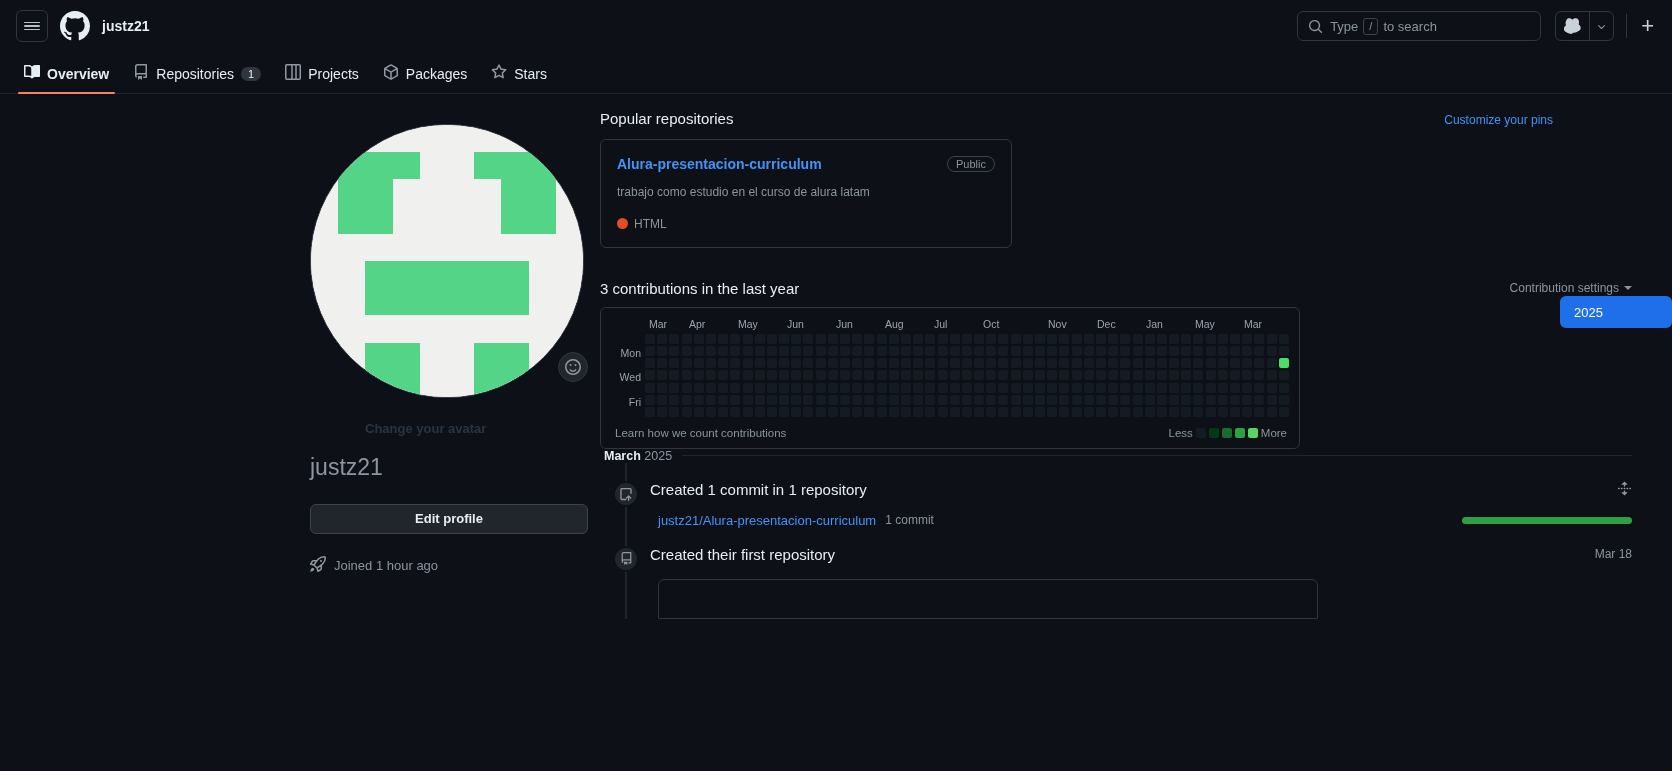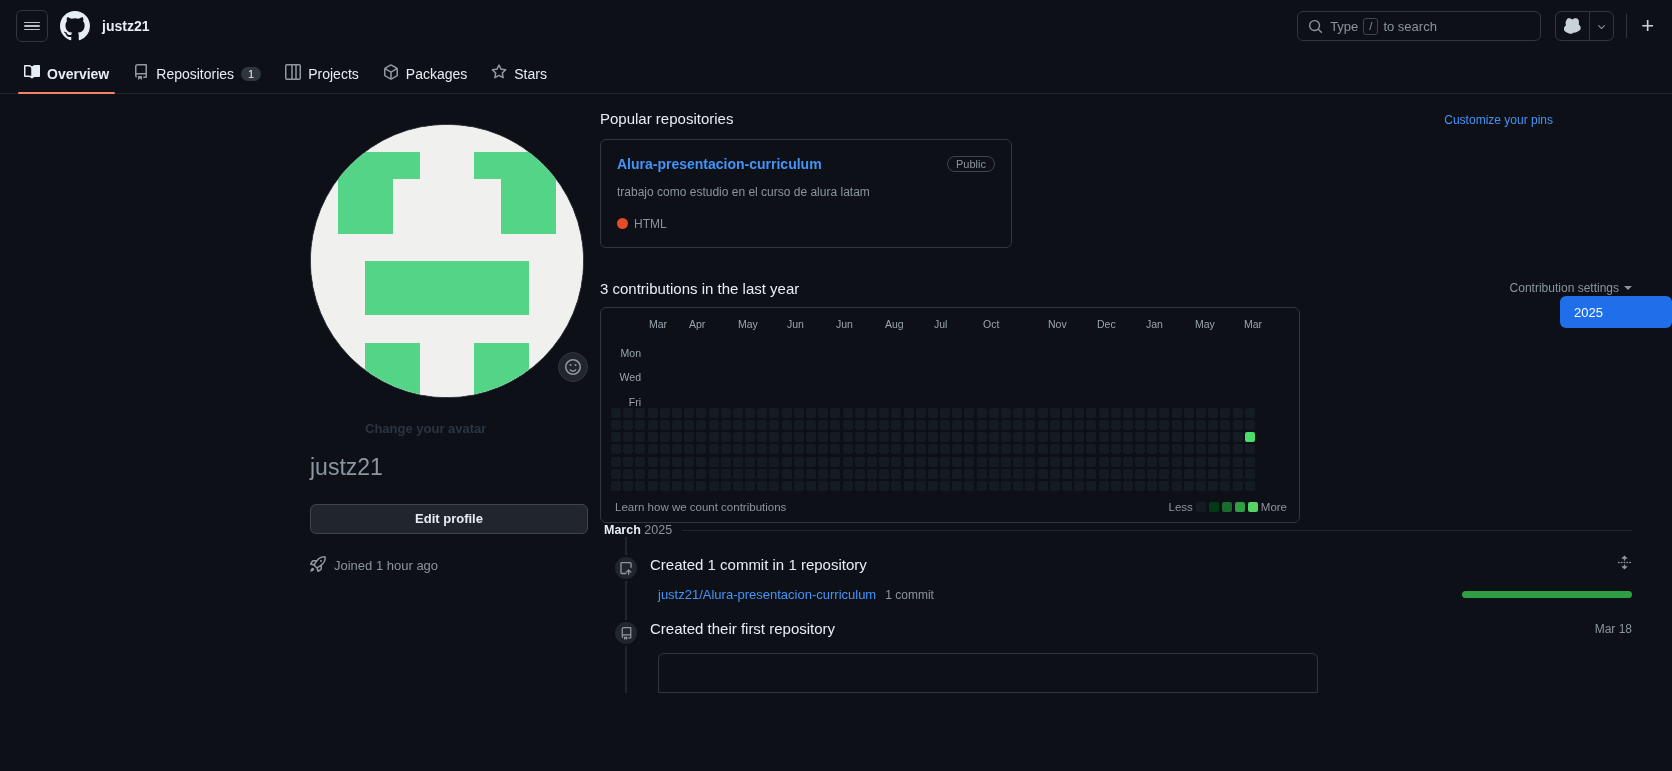--- a/index.html
+++ b/index.html
@@ -221,21 +221,21 @@
     width: 700px;
     padding: 10px 10px 0 10px;
     background: #0d1117;
   }
   .graph-months {
     display: flex; margin-left: 38px; height: 16px;
   }
   .graph-months span {
     font-size: 10.5px; color: #9ba3ae; position: relative;
   }
-  .graph-body { display: flex; flex-direction: column; }
+  .graph-body { display: flex; }
   .day-labels {
     width: 34px; display: flex; flex-direction: column;
     font-size: 10.5px; color: #9ba3ae;
     padding-top: 1px; align-items: flex-end; padding-right: 4px;
   }
   .day-labels div { height: 12.2px; line-height: 12.2px; margin-bottom: 0; }
   .grid {
     display: grid;
     grid-template-rows: repeat(7, 10px);
     grid-auto-flow: column;

